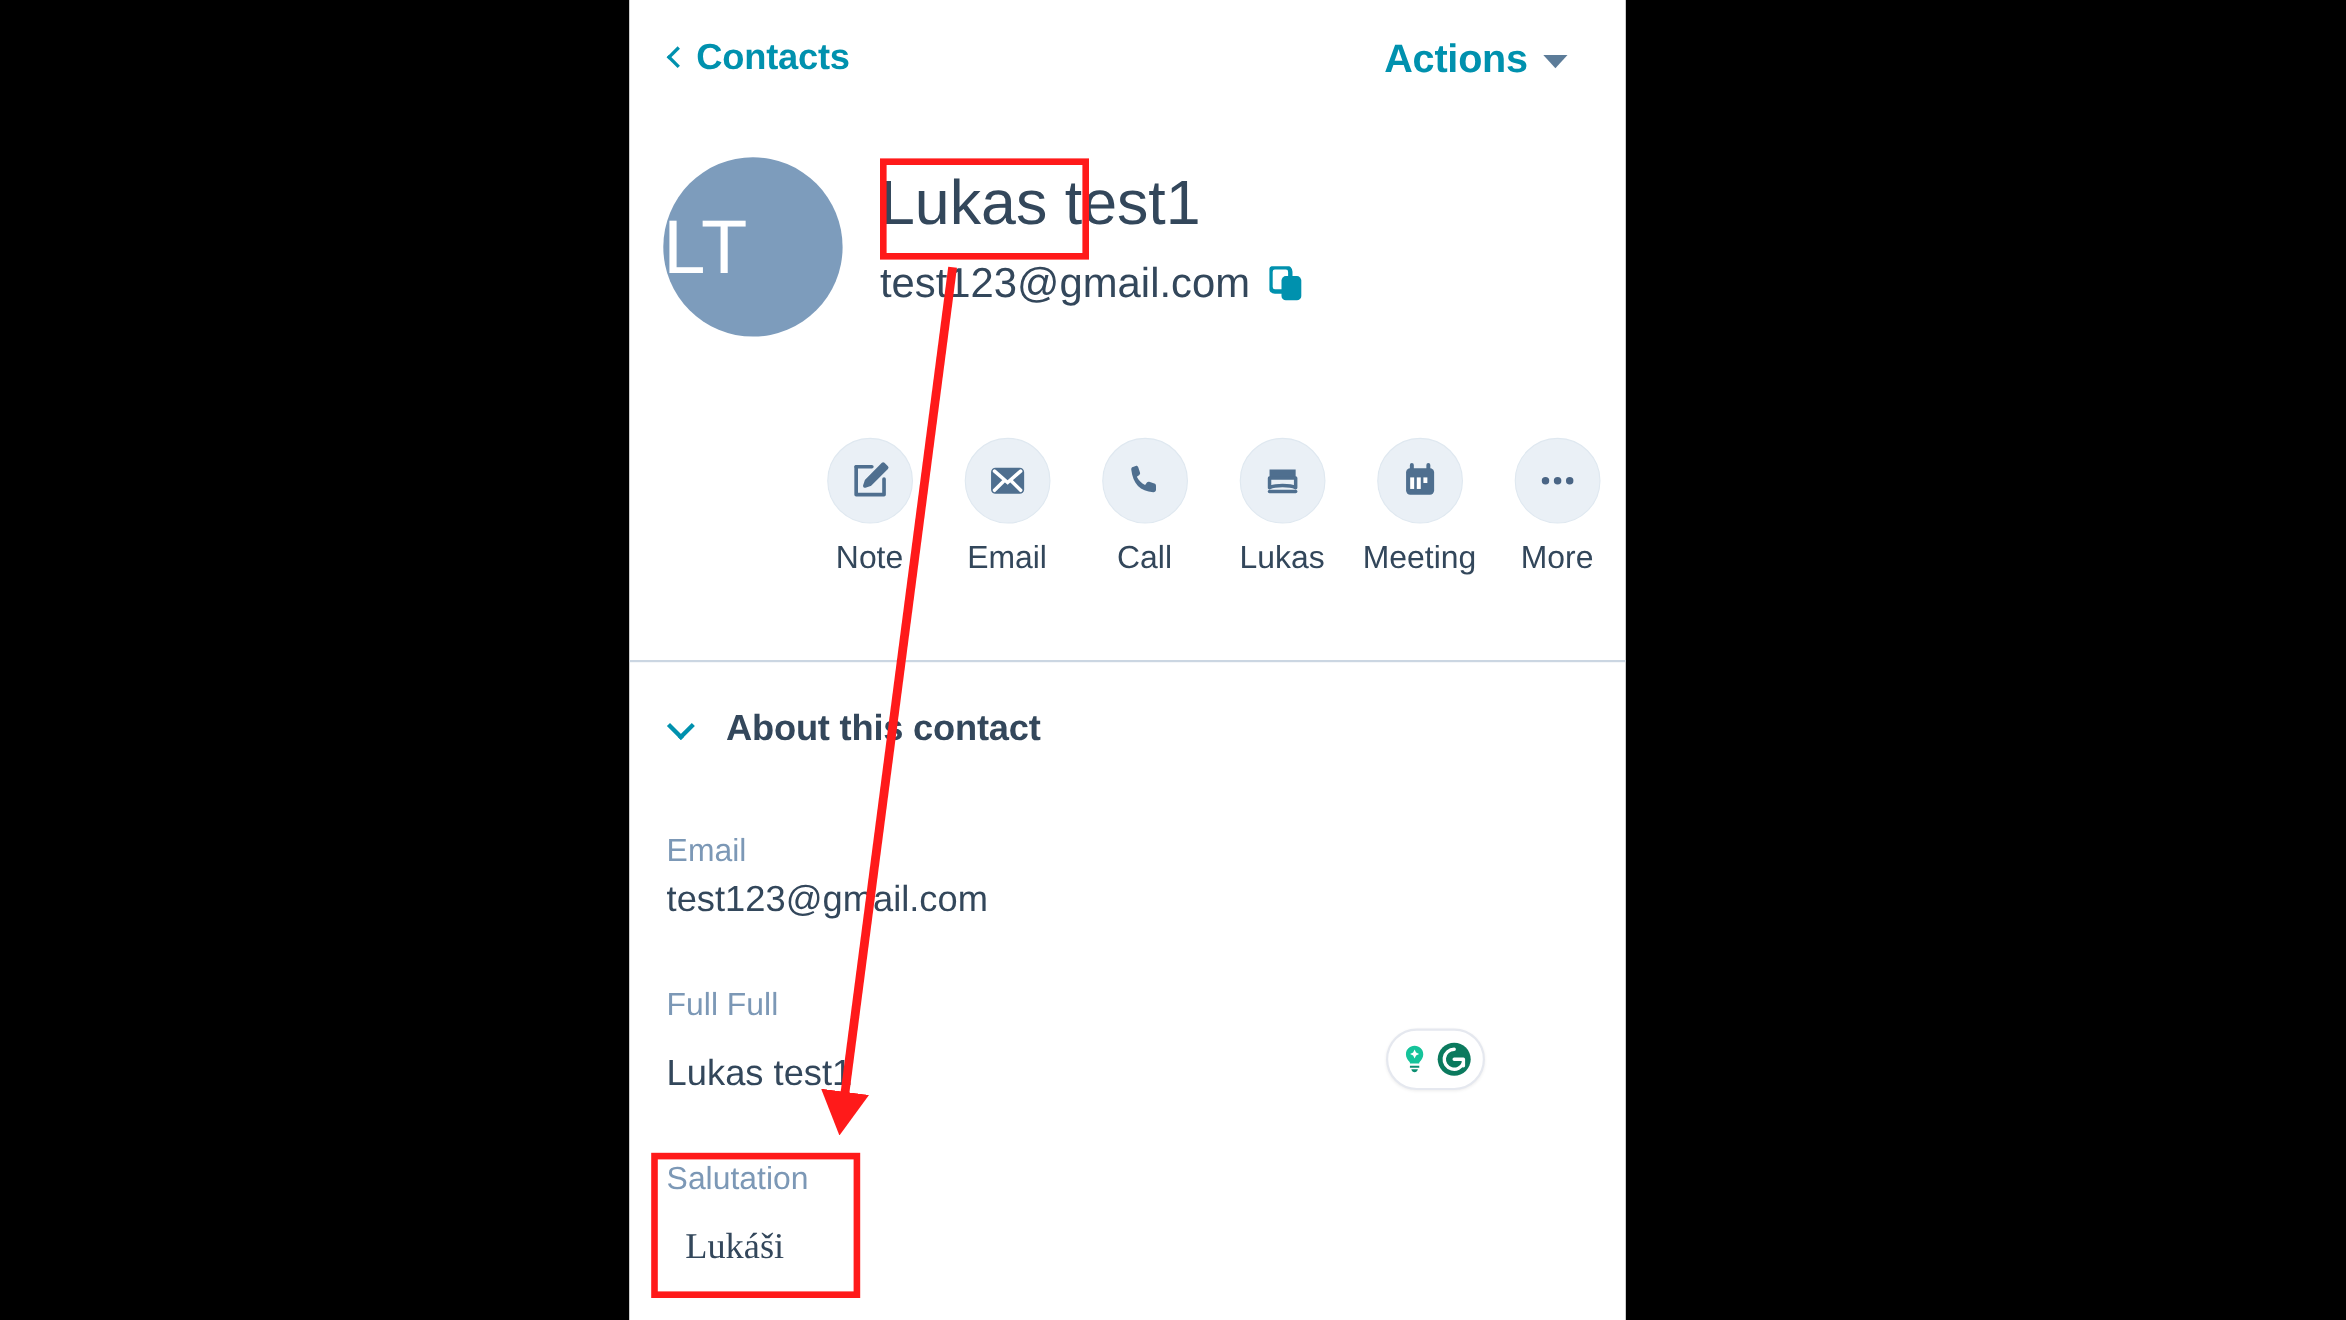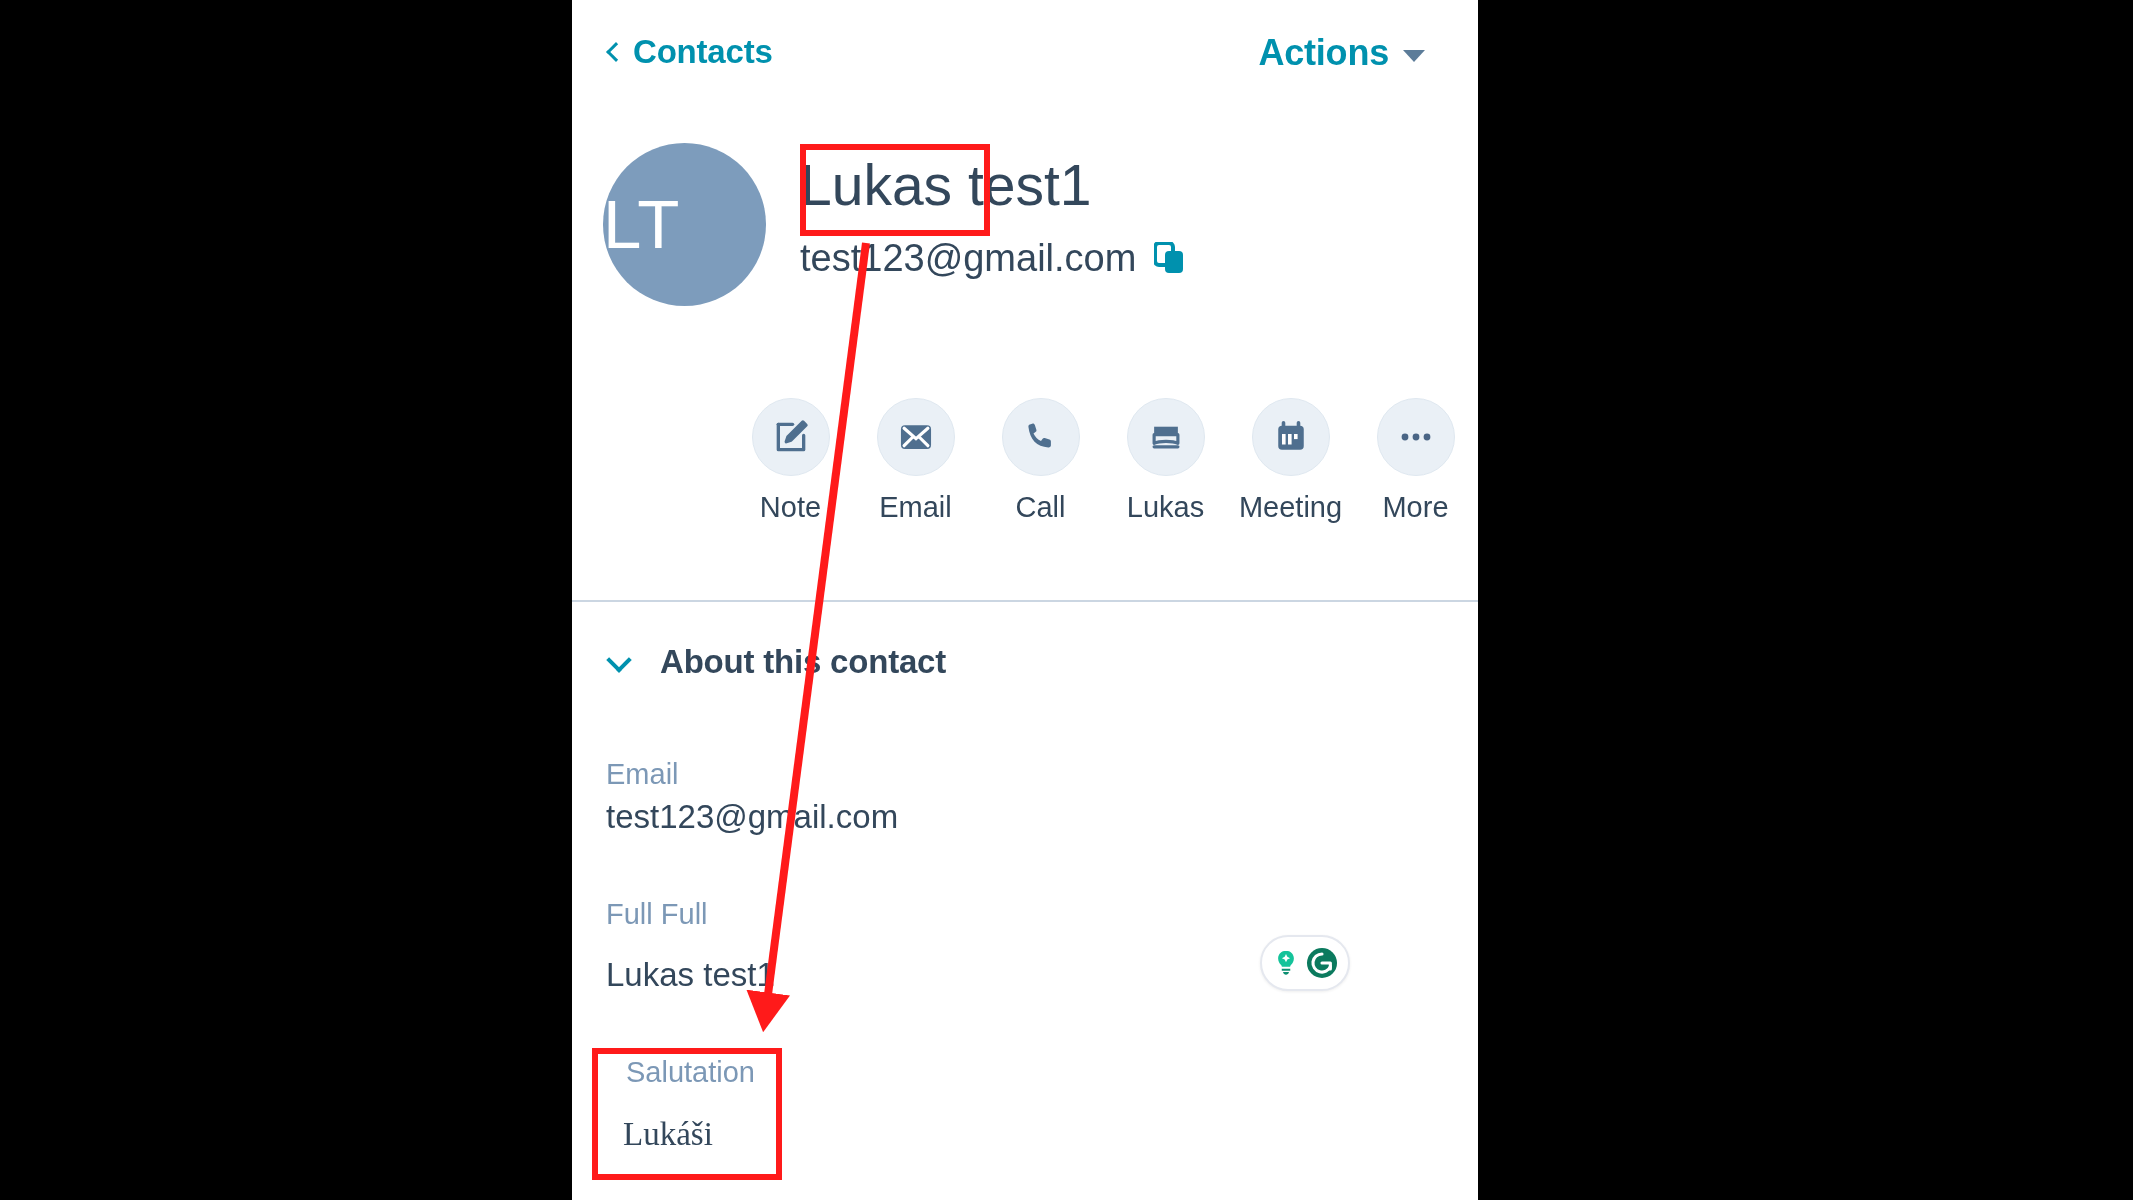--- a/index.html
+++ b/index.html
@@ -242,21 +242,21 @@
     font-weight: 300;
     color: #33475b;
     line-height: 1;
     white-space: nowrap;
     cursor: pointer;
   }
   .f-email-label  { position: absolute; left: 0; top: 0; }
   .f-email-value  { position: absolute; left: 0; top: 40px; }
   .f-name-label   { position: absolute; left: 0; top: 140px; }
   .f-name-value   { position: absolute; left: 0; top: 198px; }
-  .f-sal-label    { position: absolute; left: 20px; top: 298px; }
+  .f-sal-label    { position: absolute; left: 0; top: 298px; }
   .f-sal-value    { position: absolute; left: 17px; top: 358px; font-family: Liberation Serif, serif; }
 
   
   .grammarly {
     position: absolute;
     left: 1260px;
     top: 935px;
     width: 90px;
     height: 56px;
     background: #ffffff;

